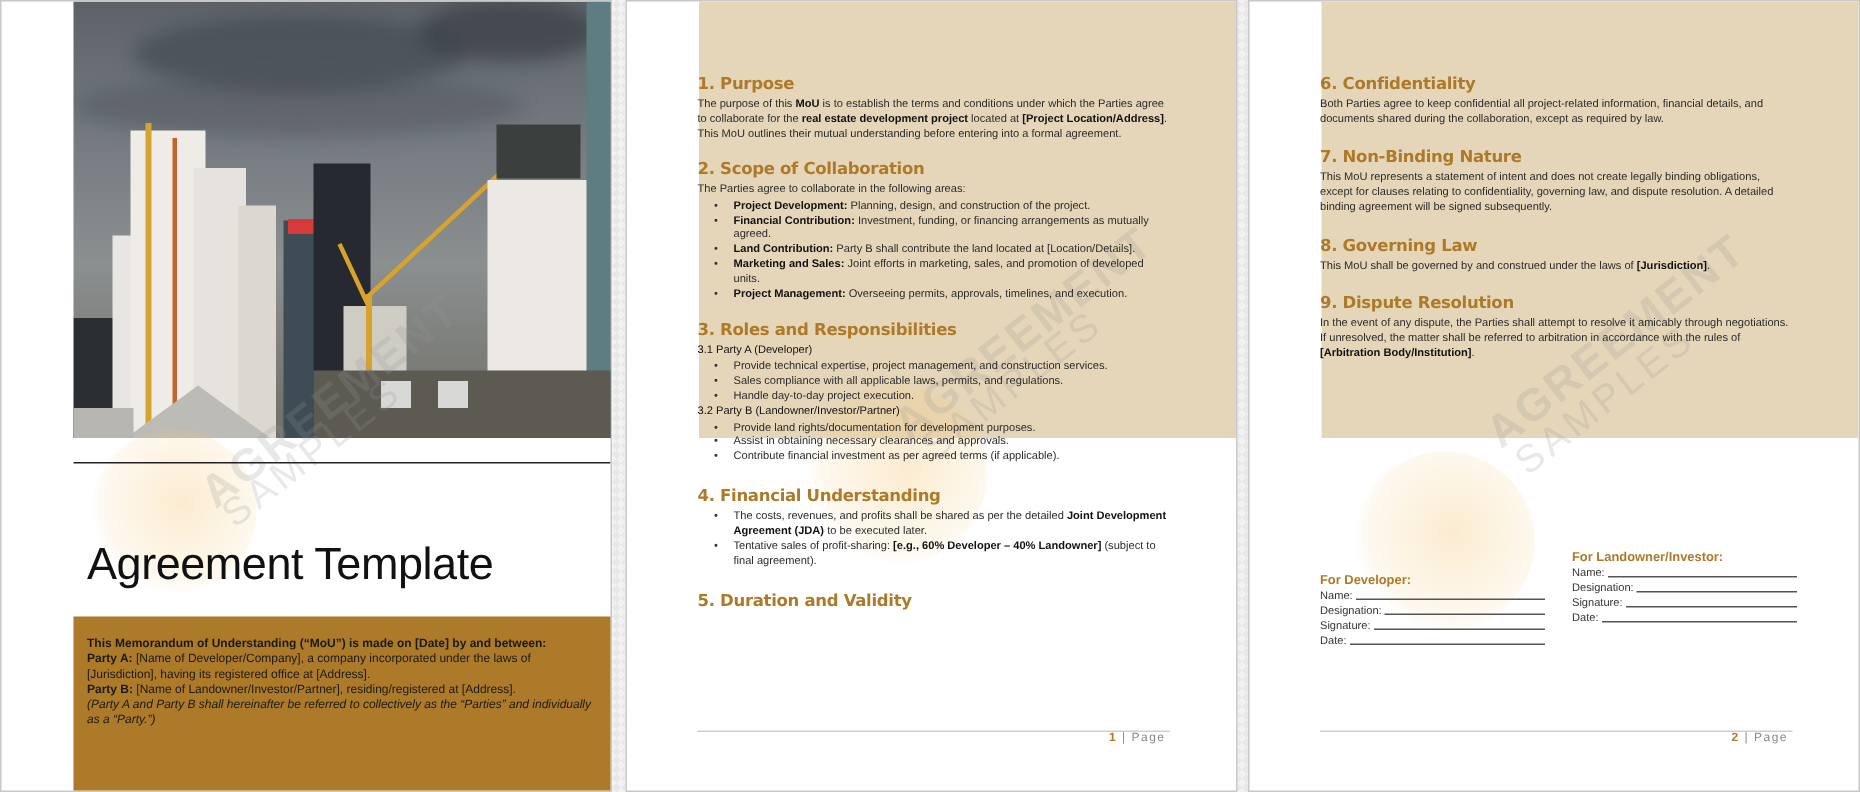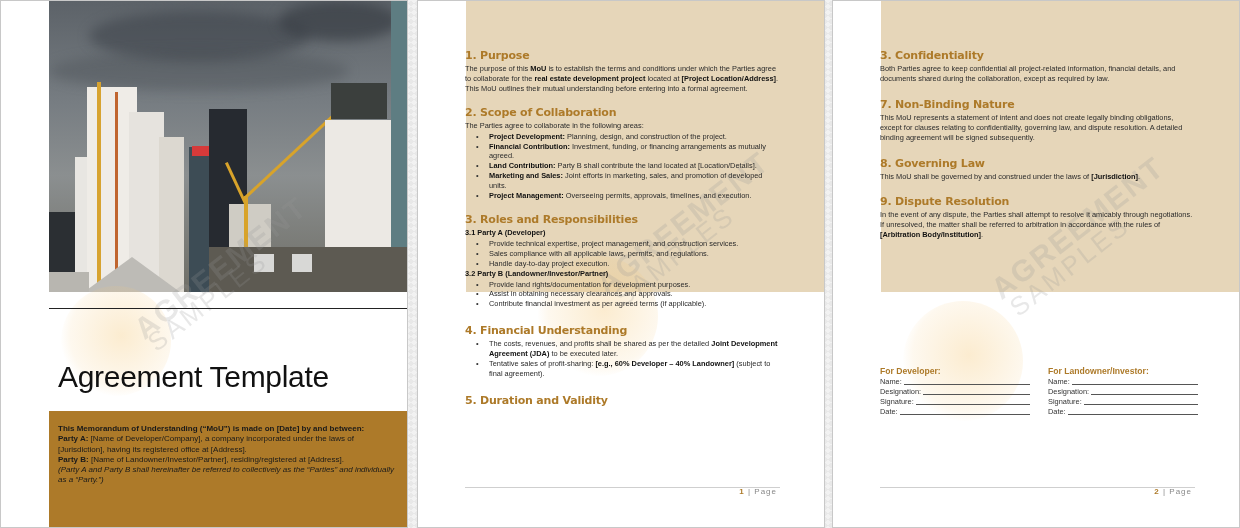--- a/index.html
+++ b/index.html
@@ -69,21 +69,21 @@
   .h {
     font-size:11px; font-weight:bold; color:#ad7a29; margin:0 0 2px 0; line-height:13px;
     font-family:"DejaVu Sans", sans-serif; letter-spacing:-0.2px;
   }
   .para { margin:0; }
   .gap { height:12px; }
   .b { font-weight:bold; color:#111;margin-top:16px; }
   ul.bul { margin:1px 0 0 0; padding:0 0 0 24px; }
   ul.bul li { list-style:none; position:relative; }
   ul.bul li::before { content:"\2022"; position:absolute; left:-13px; color:#333; }
-  .sub { font-weight:bold; color:#111; margin:0; }
+  .sub { font-weight:normal; color:#111; margin:0; }
   .footer-rule { position:absolute; left:47px; width:315px; top:486px; height:1px; background:#cfcfcf; }
   .pagenum { position:absolute; top:486px; right:47px; font-size:8px; color:#888; letter-spacing:1px; }
   .pagenum .n { color:#ad7a29; font-weight:bold; }
 
   
   .sig { position:absolute; top:365px; width:150px; font-size:7.4px; line-height:10px; color:#333; }
   .sig .sh { color:#ad7a29; font-weight:bold; font-size:8.6px; margin-bottom:1px; }
   .sig .row { display:flex; }
   .sig .row .line { flex:1; border-bottom:1px solid #555; margin:0 0 2px 2px; }
 </style>
@@ -197,37 +197,37 @@
 
 <div class="page" id="page-2">
   <div class="beige"></div>
   <div class="wm" style="left:70px;top:300px;">
       <div class="wm-logo" style="width:120px;height:120px;"></div>
     </div>
   <div class="wm wm-text" style="left:140px;top:210px;">AGREEMENT</div>
   <div class="wm wm-text2" style="left:165px;top:250px;">SAMPLES</div>
 
   <div class="content">
-    <div class="h">3. Confidentiality</div>
+    <div class="h">6. Confidentiality</div>
     <p class="para">Both Parties agree to keep confidential all project-related information, financial details, and documents shared during the collaboration, except as required by law.</p>
     <div class="gap" style="height:14px;"></div>
 
     <div class="h">7. Non-Binding Nature</div>
     <p class="para">This MoU represents a statement of intent and does not create legally binding obligations, except for clauses relating to confidentiality, governing law, and dispute resolution. A detailed binding agreement will be signed subsequently.</p>
     <div class="gap" style="height:14px;"></div>
 
     <div class="h">8. Governing Law</div>
     <p class="para"><span>This MoU shall be governed by and construed under the laws of </span><span class="b">[Jurisdiction]</span><span>.</span></p>
     <div class="gap" style="height:14px;"></div>
 
     <div class="h">9. Dispute Resolution</div>
     <p class="para"><span>In the event of any dispute, the Parties shall attempt to resolve it amicably through negotiations. If unresolved, the matter shall be referred to arbitration in accordance with the rules of </span><span class="b">[Arbitration Body/Institution]</span><span>.</span></p>
   </div>
 
-  <div class="sig" style="left:47px;">
+  <div class="sig" style="left:47px;margin-top:15px;">
     <div class="sh">For Developer:</div>
     <div class="row">
         <span>Name:</span>
         <span class="line"></span>
       </div>
     <div class="row">
         <span>Designation:</span>
         <span class="line"></span>
       </div>
     <div class="row">

